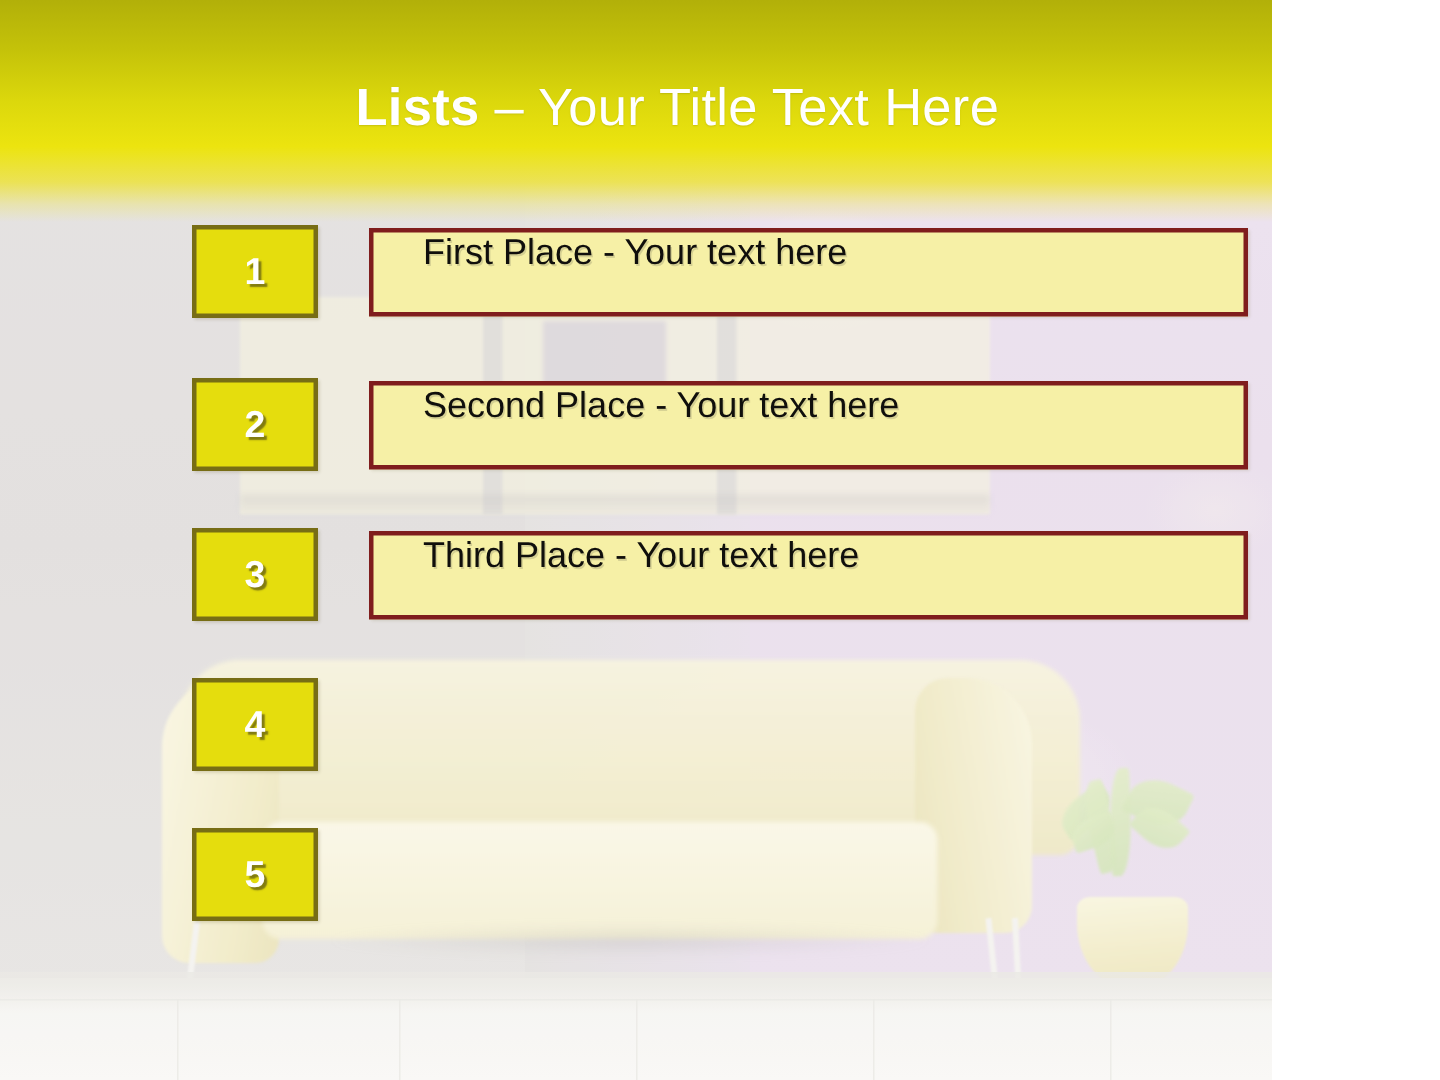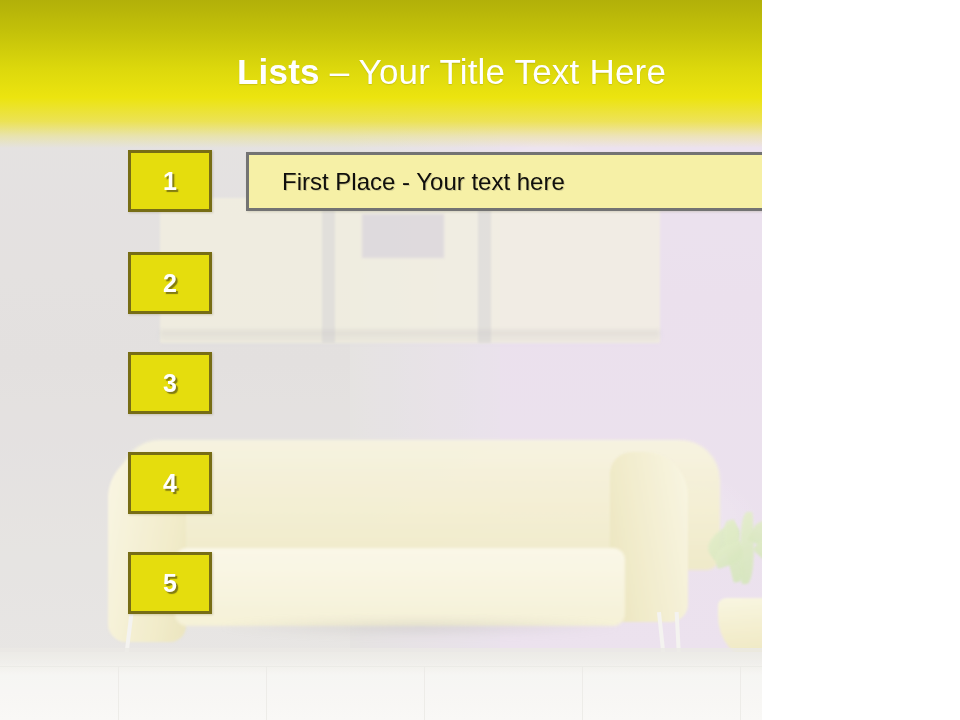--- a/index.html
+++ b/index.html
@@ -6,21 +6,21 @@
     margin: 0;
     padding: 0;
     background: #ffffff;
   }
   body {
     font-family: "Liberation Sans", sans-serif;
   }
 
   #slide {
     position: relative;
-    width: 762px;
+    width: 848px;
     height: 720px;
     overflow: hidden;
     background: #ef4444;
   }
 
   
   .bg-layer { position: absolute; inset: 0; overflow: hidden; }
 
   
   .bg-wall-left {
@@ -221,23 +221,23 @@
     text-shadow: 2px 2px 1px rgba(90,84,20,.72);
     line-height: 1;
   }
 
   .text-box {
     position: absolute;
     left: 118px; top: 2px;
     width: 586px; height: 59px;
     box-sizing: border-box;
     background: #f6f0a6;
-    border: 3px solid #737373;
+    border: 3px solid #7f1d1d;
     display: flex;
-    align-items: center;
+    align-items: flex-start;
     box-shadow: 1px 1px 2px rgba(120,116,70,.22);
   }
   .text-box .label {
     padding-left: 33px;
     font-size: 24px;
     color: #100f0c;
     white-space: nowrap;
     text-shadow: 1px 1px 0 rgba(150,145,110,.35);
   }
 </style>
@@ -299,25 +299,31 @@
       </div>
       <div class="text-box">
         <span class="label">First Place - Your text here</span>
       </div>
     </div>
 
     <div class="row r1">
       <div class="num-badge">
         <span class="num">2</span>
       </div>
+      <div class="text-box">
+        <span class="label">Second Place - Your text here</span>
+      </div>
     </div>
 
     <div class="row r2">
       <div class="num-badge">
         <span class="num">3</span>
+      </div>
+      <div class="text-box">
+        <span class="label">Third Place - Your text here</span>
       </div>
     </div>
 
     <div class="row r3">
       <div class="num-badge">
         <span class="num">4</span>
       </div>
     </div>
 
     <div class="row r4">

